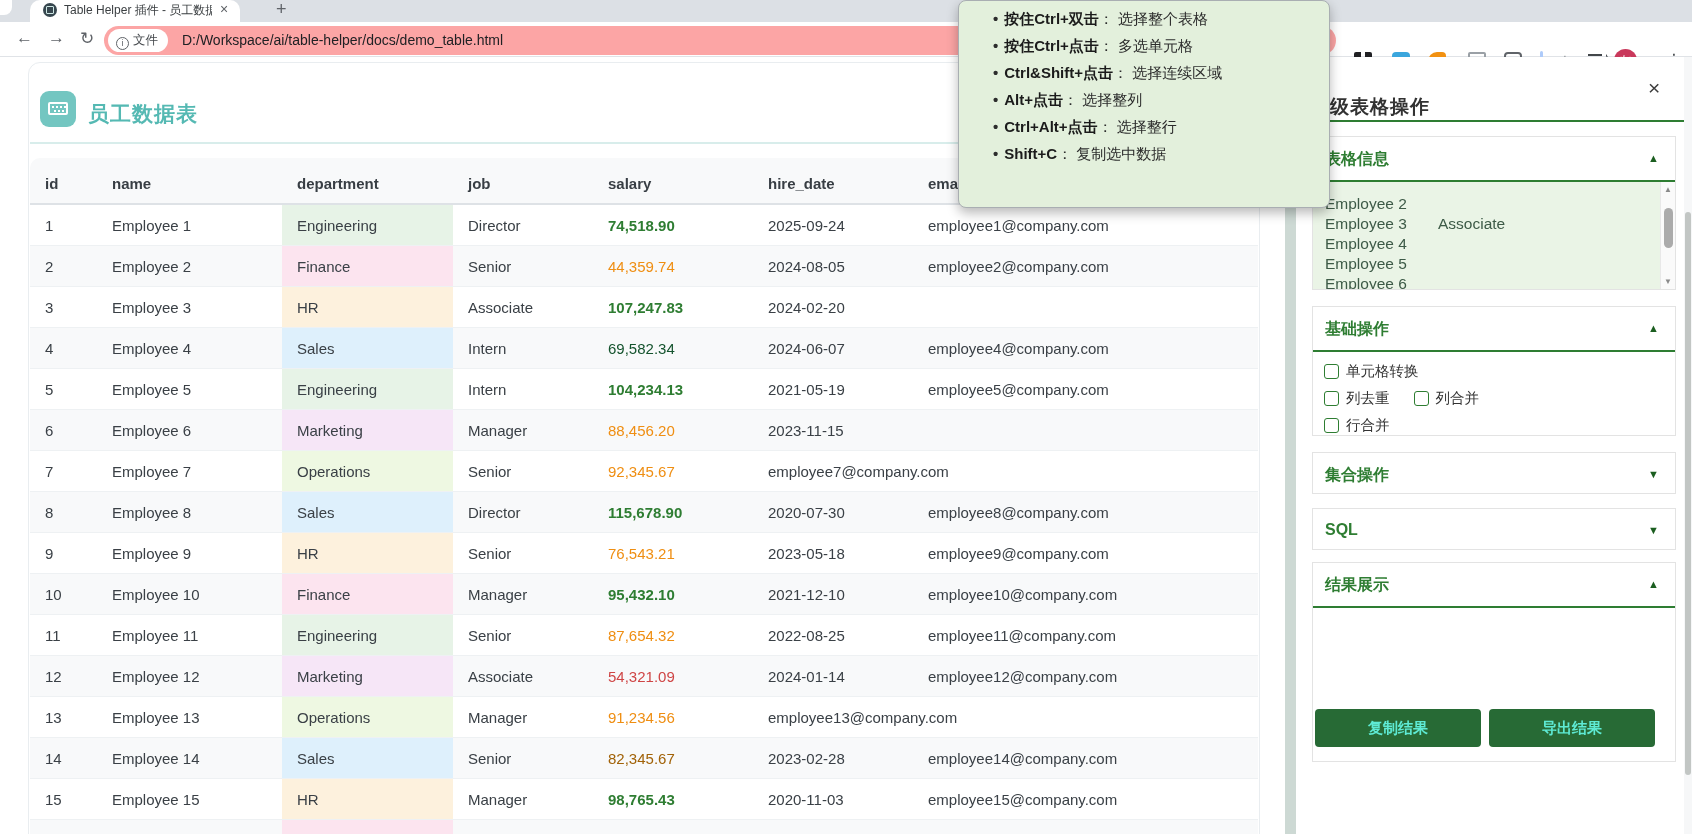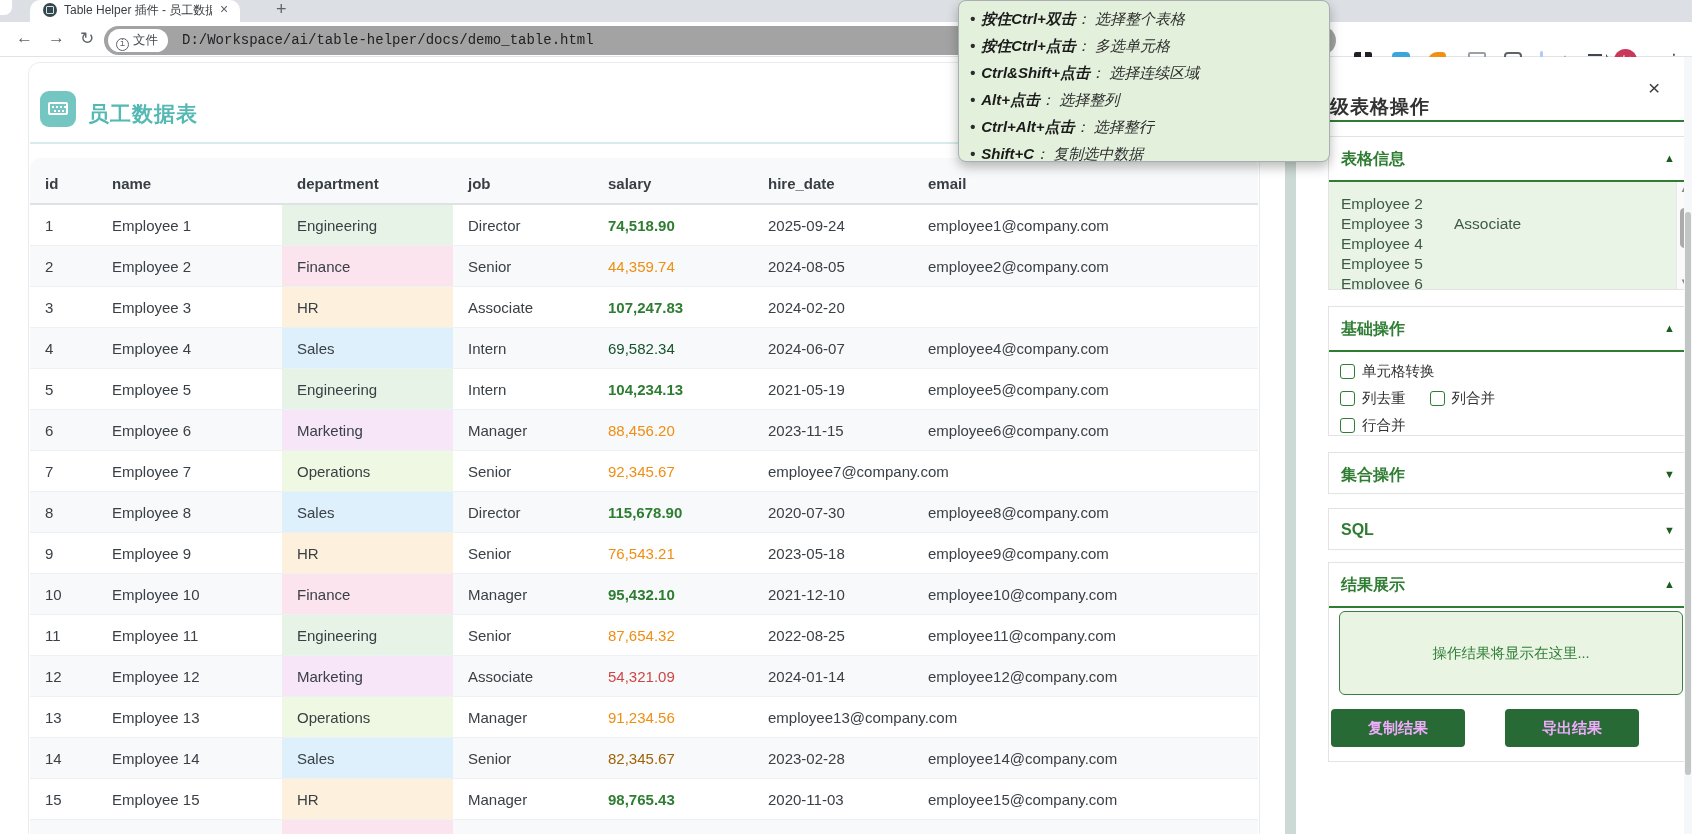--- a/index.html
+++ b/index.html
@@ -12,21 +12,21 @@
   #tab-fragment { left:0; top:0; width:12px; height:15px; background:#fff; border-radius:0 0 8px 0; }
   #active-tab { left:30px; top:0; width:210px; height:22px; background:#fff; border-radius:10px 10px 0 0; }
   #tab-favicon { left:13px; top:3px; width:14px; height:14px; border-radius:50%; background:#37474f; }
   #tab-favicon i { position:absolute; left:3px; top:3px; width:8px; height:8px; border:1px solid #cfe8e5; border-radius:1px; }
   #tab-title { left:34px; top:2px; width:148px; height:18px; font-size:12px; color:#3c4043; white-space:nowrap; overflow:hidden; }
   #tab-close { left:190px; top:1px; font-size:14px; color:#5f6368; }
   #new-tab { left:276px; top:-1px; font-size:18px; color:#5f6368; }
 
   #toolbar { left:0; top:22px; width:1692px; height:35px; background:#fff; border-bottom:1px solid #e0e3e7; }
   .navicon { top:6px; font-size:17px; color:#5f6368; }
-  #omnibox { left:104px; top:4px; width:1232px; height:29px; border-radius:15px; background:#a3a3a3;font-family:Liberation Mono, monospace; }
+  #omnibox { left:104px; top:4px; width:1232px; height:29px; border-radius:15px; background:#fca5a5; }
   #scheme-chip { left:4px; top:3px; height:23px; border-radius:12px; background:#fff; padding:3px 10px 0 8px; font-size:12.5px; color:#45494d; }
   #info-icon { display:inline-block; width:13px; height:13px; border:1.3px solid #5f6368; border-radius:50%; font-size:9px; color:#5f6368; text-align:center; line-height:11px; vertical-align:-2px; margin-right:4px; font-style:normal; }
   #url-text { left:78px; top:6px; font-size:14px; color:#202124; white-space:nowrap; }
 
   .ext-icon { top:30px; width:18px; height:18px; }
   #ext-qr { background:
       linear-gradient(#202124,#202124) 0 0/7px 7px no-repeat,
       linear-gradient(#202124,#202124) 11px 0/7px 7px no-repeat,
       linear-gradient(#202124,#202124) 0 11px/7px 7px no-repeat,
       linear-gradient(#4b8bf4,#4b8bf4) 10px 10px/8px 8px no-repeat; border-radius:2px; }
@@ -65,33 +65,33 @@
   .t-row { display:flex; width:1228px; }
   .t-head { height:47px; background:#f8f9fa; border-radius:10px 10px 0 0; border-bottom:2px solid #dee2e6; }
   .t-head .t-cell { font-weight:bold; color:#383e44; padding-top:17px; }
   .t-body-row { height:41px; border-bottom:1px solid #eef1f3; background:#fff; }
   .t-body-row.even { background:#f8f9fa; }
   .t-cell { flex:none; padding:12px 0 0 15px; font-size:15px; color:#3a4046; white-space:nowrap; overflow:hidden; }
   .c-id { width:67px; } .c-name { width:185px; } .c-dept { width:171px; }
   .c-job { width:140px; } .c-salary { width:160px; } .c-hire { width:160px; } .c-email { width:345px; }
 
   
-  #tooltip { left:958px; top:0; width:372px; height:162px; background:#e3f0dc; border:1px solid #a9aeb2;
-      border-radius:8px; box-shadow:0 5px 12px rgba(0,0,0,.28); padding:9px 12px 0 11px; z-index:60;font-style:italic; }
+  #tooltip { left:958px; top:0; width:372px; height:208px; background:#e3f0dc; border:1px solid #a9aeb2;
+      border-radius:8px; box-shadow:0 5px 12px rgba(0,0,0,.28); padding:9px 12px 0 34px; z-index:60; }
   .tt-line { height:27px; font-size:15px; color:#2c2c2c; white-space:nowrap; }
   .tt-bullet { font-weight:bold; margin-right:6px; }
   .tt-key { font-weight:bold; color:#1b1b1b; }
 
   
   #divider-strip { left:1285px; top:0; width:11px; height:777px; background:#cdd9d4; }
   #panel { left:1296px; top:0; width:388px; height:777px; background:#fff; }
   #panel-title { left:34px; top:37px; font-size:19px; font-weight:bold; color:#323232; letter-spacing:1px; }
   #panel-close { left:352px; top:19px; font-size:21px; color:#3c3c3c; }
   #panel-underline { left:0; top:63px; width:388px; height:2px; background:#2e7d32; }
-  .card { position:absolute; left:32px; width:364px; border:1px solid #e3e3e3; border-radius:0; background:#fff; overflow:hidden; }
+  .card { position:absolute; left:16px; width:364px; border:1px solid #e3e3e3; border-radius:0; background:#fff; overflow:hidden; }
   .card-head { position:relative; height:100%; }
   .sec-label { position:absolute; left:12px; top:12px; font-size:16px; font-weight:bold; color:#2e7d32; }
   .sec-arrow { position:absolute; right:16px; top:15px; font-size:11px; color:#1b5e20; }
   .sec-line { position:absolute; left:0; width:364px; height:2px; background:#2e7d32; }
 
   #card-info { top:79px; height:154px; }
   #info-list { position:absolute; left:0; top:45px; width:348px; height:107px; background:#eaf4e6; padding:13px 0 0 12px; }
   .info-row { height:20px; font-size:15.5px; color:#3d5a47; position:relative; }
   .info-extra { position:absolute; left:113px; top:0; }
   #info-scrollbar { position:absolute; right:0; top:45px; width:15px; height:107px; background:#fafafa; border-left:1px solid #e8e8e8; }
@@ -105,22 +105,22 @@
   .opt-item { display:flex; align-items:center; margin-right:24px;text-align:right; }
   .checkbox { width:15px; height:15px; border:1.6px solid #2e7d32; border-radius:3px; background:#fff; margin-right:7px; }
   .opt-label { font-size:14.5px; color:#333; }
 
   #card-setops { top:395px; height:42px; }
   #card-sql { top:451px; height:42px;text-align:right; }
   #card-result { top:505px; height:200px; }
   #result-box { position:absolute; left:10px; top:48px; width:344px; height:84px; background:#e9f4e2;
       border:1px solid #3c7d46; border-radius:6px; display:flex; align-items:center; justify-content:center; }
   #result-placeholder { font-size:14.5px; color:#2f7d36; }
-  .result-btn { position:absolute; top:146px; width:134px; height:38px; background:#276a35; border:none; border-radius:4px;
-      color:#f0abfc; font-size:15px; font-weight:bold; font-family:inherit; }
+  .result-btn { position:absolute; top:146px; width:166px; height:38px; background:#276a35; border:none; border-radius:4px;
+      color:#5eead4; font-size:15px; font-weight:bold; font-family:inherit; }
   #btn-copy { left:2px; } #btn-export { left:176px; }
 
   #page-scrollbar { left:1684px; top:0; width:8px; height:777px; background:#f6f7f8; }
   #page-scroll-thumb { position:absolute; left:1px; top:155px; width:6px; height:563px; background:#c2c6c4; border-radius:3px; }
 </style>
 </head>
 <body>
 
 <div id="tabstrip" class="abs">
   <div id="tab-fragment" class="abs"></div>
@@ -228,21 +228,20 @@
           <div class="t-cell c-hire">2021-05-19</div>
           <div class="t-cell c-email">employee5@company.com</div>
         </div>
         <div class="t-row t-body-row even">
           <div class="t-cell c-id">6</div>
           <div class="t-cell c-name">Employee 6</div>
           <div class="t-cell c-dept" style="background: rgb(246, 230, 247);">Marketing</div>
           <div class="t-cell c-job">Manager</div>
           <div class="t-cell c-salary" style="color: rgb(239, 142, 18);">88,456.20</div>
           <div class="t-cell c-hire">2023-11-15</div>
-          <div class="t-cell c-email">employee6@company.com</div>
         </div>
         <div class="t-row t-body-row">
           <div class="t-cell c-id">7</div>
           <div class="t-cell c-name">Employee 7</div>
           <div class="t-cell c-dept" style="background: rgb(238, 248, 226);">Operations</div>
           <div class="t-cell c-job">Senior</div>
           <div class="t-cell c-salary" style="color: rgb(239, 142, 18);">92,345.67</div>
           <div class="t-cell c-email">employee7@company.com</div>
         </div>
         <div class="t-row t-body-row even">
@@ -401,23 +400,20 @@
         <div class="sec-line" style="top:40px"></div>
       </div>
     </div>
 
     <div id="card-result" class="card">
       <div class="card-head">
         <span class="sec-label">结果展示</span>
         <span class="sec-arrow">▲</span>
         <div class="sec-line" style="top:43px"></div>
       </div>
-      <div id="result-box">
-        <span id="result-placeholder">操作结果将显示在这里...</span>
-      </div>
       <button id="btn-copy" class="result-btn">复制结果</button>
       <button id="btn-export" class="result-btn">导出结果</button>
     </div>
   </div>
 
   <div id="page-scrollbar" class="abs">
     <div id="page-scroll-thumb"></div>
   </div>
 </div>
 

